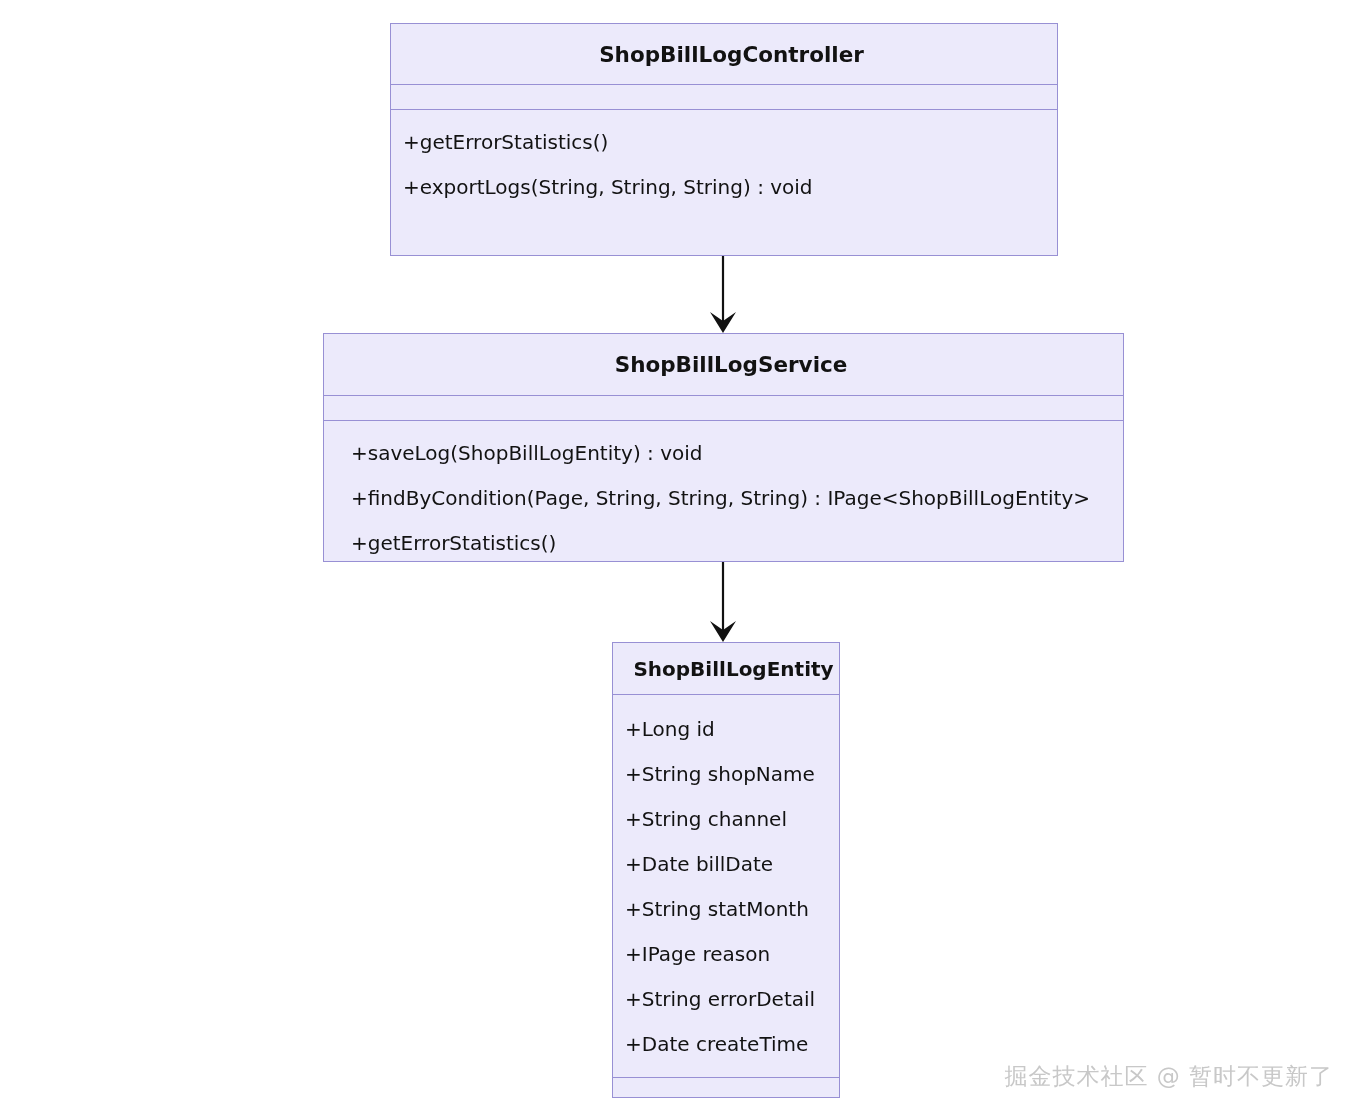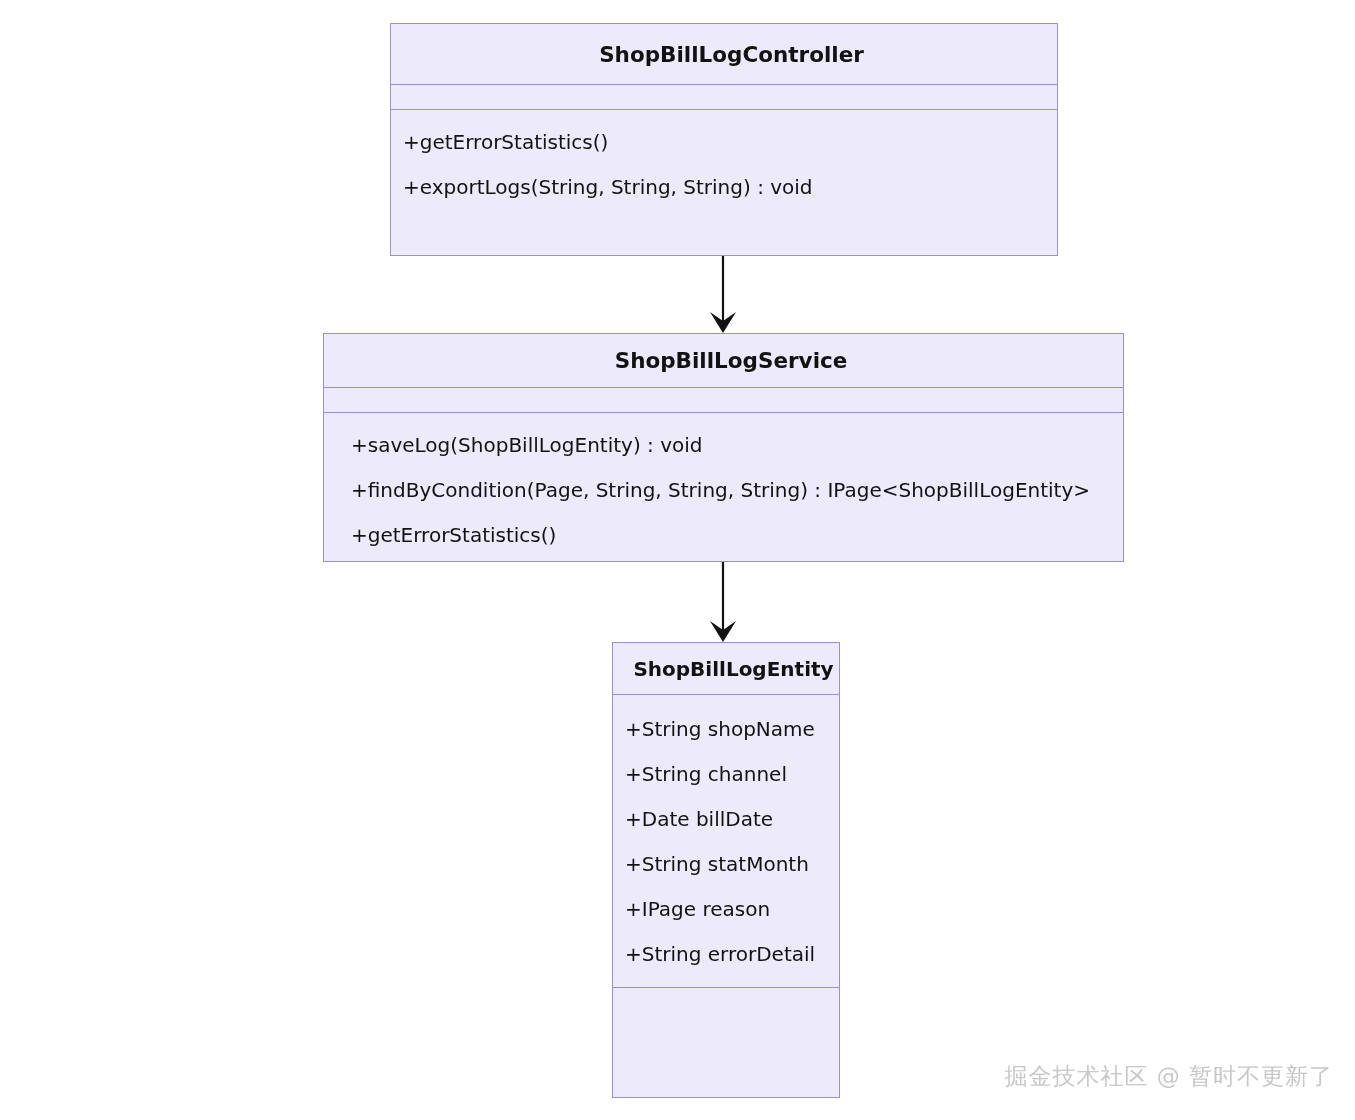--- a/index.html
+++ b/index.html
@@ -80,21 +80,21 @@
   }
 
   
   #class-service {
     left: 323px;
     top: 333px;
     width: 801px;
     height: 229px;
   }
   #class-service .uml-header {
-    height: 54px;
+    height: 62px;
     font-size: 21.5px;
   }
   #class-service .uml-compartment.attrs {
     height: 25px;
   }
   #class-service .uml-compartment.methods {
     padding: 10px 0 6px 0;
   }
   #class-service .uml-member {
     font-size: 20px;
@@ -169,25 +169,27 @@
     <div class="uml-compartment methods last">
       <div class="uml-member">+saveLog(ShopBillLogEntity) : void</div>
       <div class="uml-member">+findByCondition(Page, String, String, String) : IPage&lt;ShopBillLogEntity&gt;</div>
       <div class="uml-member">+getErrorStatistics()</div>
     </div>
   </div>
 
   <div class="uml-class" id="class-entity">
     <div class="uml-header">ShopBillLogEntity</div>
     <div class="uml-compartment attrs">
+      <div class="uml-member">+Long id</div>
       <div class="uml-member">+String shopName</div>
       <div class="uml-member">+String channel</div>
       <div class="uml-member">+Date billDate</div>
       <div class="uml-member">+String statMonth</div>
       <div class="uml-member">+IPage reason</div>
       <div class="uml-member">+String errorDetail</div>
+      <div class="uml-member">+Date createTime</div>
     </div>
     <div class="uml-compartment methods last"></div>
   </div>
 
   <div id="watermark">掘金技术社区 @ 暂时不更新了</div>
 
 </div>
 
 </body></html>

